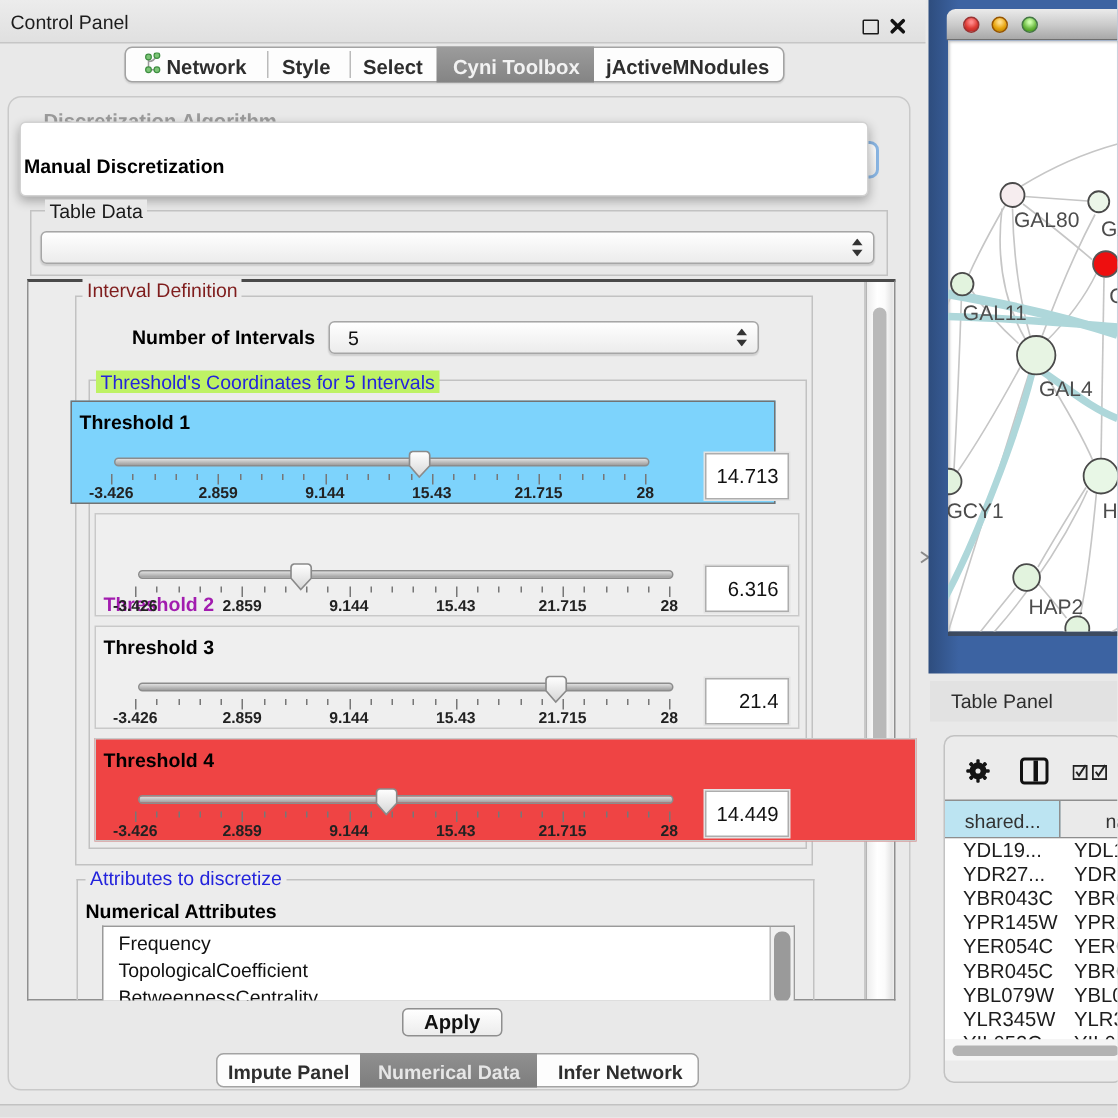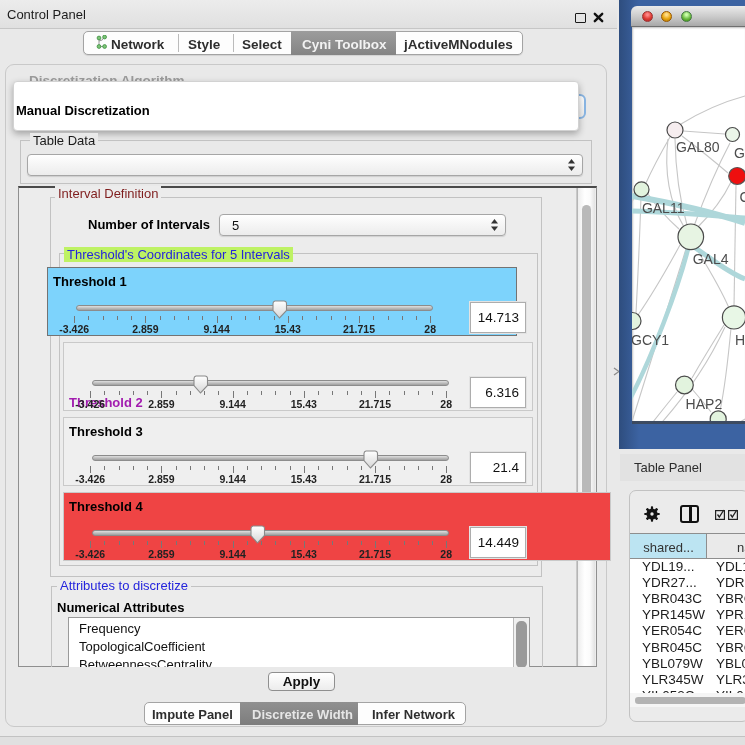--- a/index.html
+++ b/index.html
@@ -282,21 +282,21 @@
     <div style="position:absolute;right:2.5px;top:3px;width:11px;height:47px;background:#9a9a9a;border-radius:5px;"></div>
   </div>
 
   <div class="abs" style="left:19px;top:668px;width:577px;height:32px;background:#e9e9e9;"></div>
   <div class="abs" style="left:268px;top:672px;width:67px;height:19px;background:linear-gradient(#ffffff,#ececec);border:1px solid #8f8f8f;border-radius:4px;"></div>
   <div class="abs bold" style="left:268px;top:674px;width:67px;text-align:center;font-size:13.5px;color:#111;">Apply</div>
 
   <div class="abs" style="left:144px;top:702px;width:322px;height:23px;background:#fdfdfd;border:1px solid #a3a3a3;border-radius:5px;"></div>
   <div class="abs bold" style="left:152px;top:707px;font-size:13px;color:#2e2e2e;">Impute Panel</div>
   <div class="abs" style="left:240px;top:702px;width:118px;height:23px;background:linear-gradient(#909090,#7d7d7d);"></div>
-  <div class="abs bold" style="left:252px;top:707px;font-size:13px;color:#e6e6e6;">Discretize Width</div>
+  <div class="abs bold" style="left:252px;top:707px;font-size:13px;color:#e6e6e6;">Numerical Data</div>
   <div class="abs bold" style="left:372px;top:707px;font-size:13px;color:#2e2e2e;">Infer Network</div>
 </div>
 
 <svg class="abs" style="left:613px;top:367px;" width="7" height="9" viewBox="0 0 7 9">
     <path d="M1,1 L6,4.5 L1,8" stroke="#8a8a8a" stroke-width="1.3" fill="none"></path>
   </svg>
 
 <div class="abs" style="left:618.5px;top:0;width:126.5px;height:449px;background:linear-gradient(90deg,#2e4d7e,#3c63a2 16%,#3c63a2);"></div>
 <div class="abs" style="left:631px;top:6px;width:114px;height:21px;background:linear-gradient(#ebebeb,#c9c9c9 55%,#a8a8a8);border-bottom:1px solid #6f6f6f;border-top-left-radius:6px;"></div>
 <div class="abs" style="left:641.5px;top:11px;width:11px;height:11px;border-radius:50%;background:radial-gradient(circle at 50% 30%, #f88 10%, #dd3a33 55%, #a22);border:0.5px solid #933;"></div>

